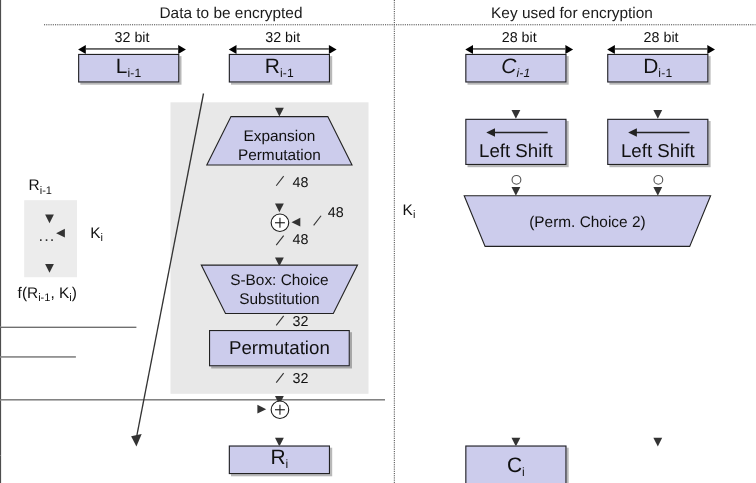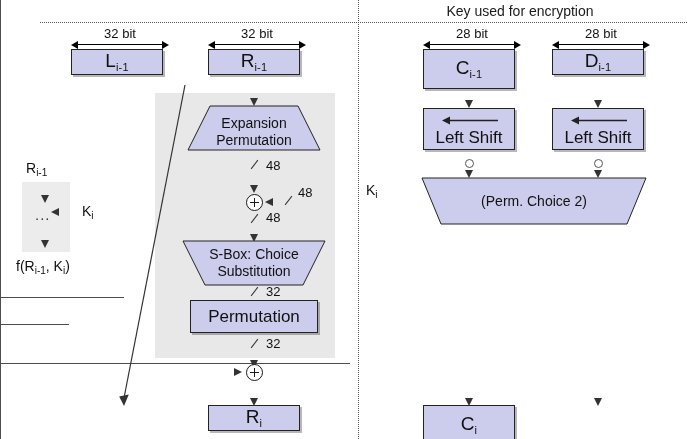--- a/index.html
+++ b/index.html
@@ -140,20 +140,21 @@
   .legend-dots{
     position:absolute;font-size:15px;letter-spacing:1px;color:#333;line-height:1;
   }
   .sub{font-size:10px;vertical-align:-0.3em;}
 </style>
 </head>
 <body>
 
 <div id="stage">
 
+  <div class="section-title" style="left:60px;top:3px;width:300px;">Data to be encrypted</div>
   <div class="section-title" style="left:365px;top:3px;width:310px;">Key used for encryption</div>
 
   <div class="hdiv" style="left:40px;top:22px;width:647px;"></div>
   <div class="vdiv" style="left:358px;top:0px;height:439px;"></div>
 
   <div class="dimlabel" style="left:72px;top:26px;width:96px;">32 bit</div>
   <div class="dim" style="left:78px;top:44px;width:84px;"></div>
   <div class="dimcap-l" style="left:71px;top:40.5px;"></div>
   <div class="dimcap-r" style="left:162px;top:40.5px;"></div>
 
@@ -173,21 +174,21 @@
   <div class="dimcap-r" style="left:643px;top:40.5px;"></div>
 
   <div class="shade" style="left:155px;top:93px;width:180px;height:265px;"></div>
 
   <div class="box" style="left:71px;top:49px;width:92px;height:26px;">
     <span><span>L</span><span class="sub">i-1</span></span>
   </div>
   <div class="box" style="left:208px;top:49px;width:92px;height:26px;">
     <span><span>R</span><span class="sub">i-1</span></span>
   </div>
-  <div class="box" style="left:423px;top:49px;width:92px;height:40px;">
+  <div class="box" style="left:423px;top:49px;width:92px;height:26px;font-style:italic;">
     <span><span>C</span><span class="sub">i-1</span></span>
   </div>
   <div class="box" style="left:552px;top:49px;width:92px;height:26px;">
     <span><span>D</span><span class="sub">i-1</span></span>
   </div>
 
   <div class="vline" style="left:117px;top:75px;height:297px;"></div>
   <div class="hline" style="left:117px;top:372px;width:124px;"></div>
   <div class="arrow-right" style="left:234px;top:368px;"></div>
 

